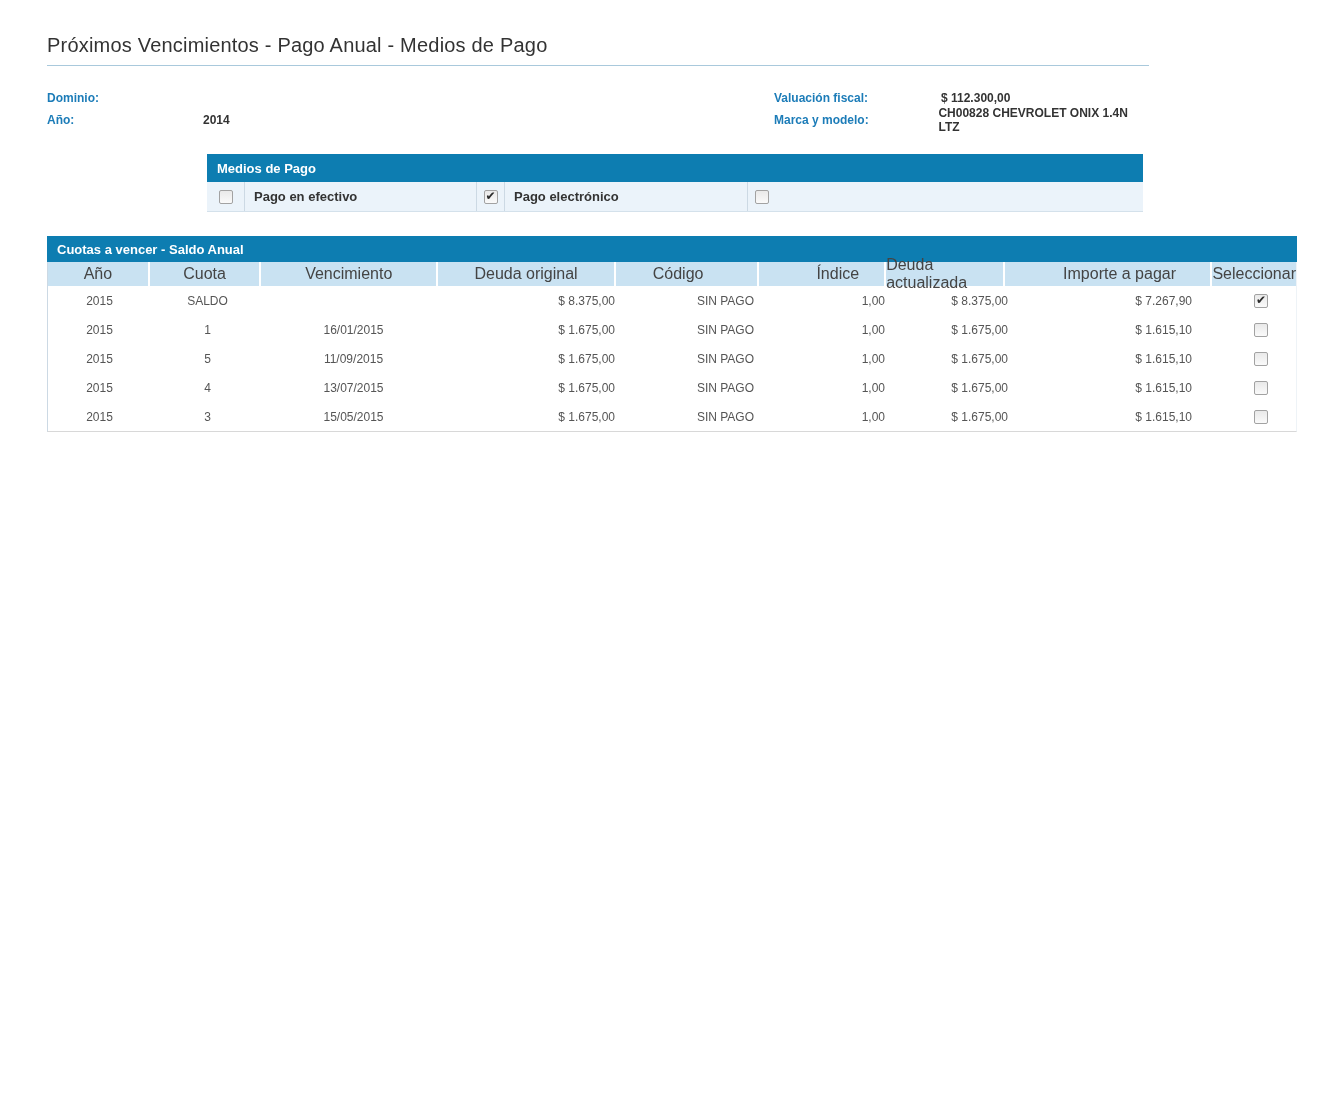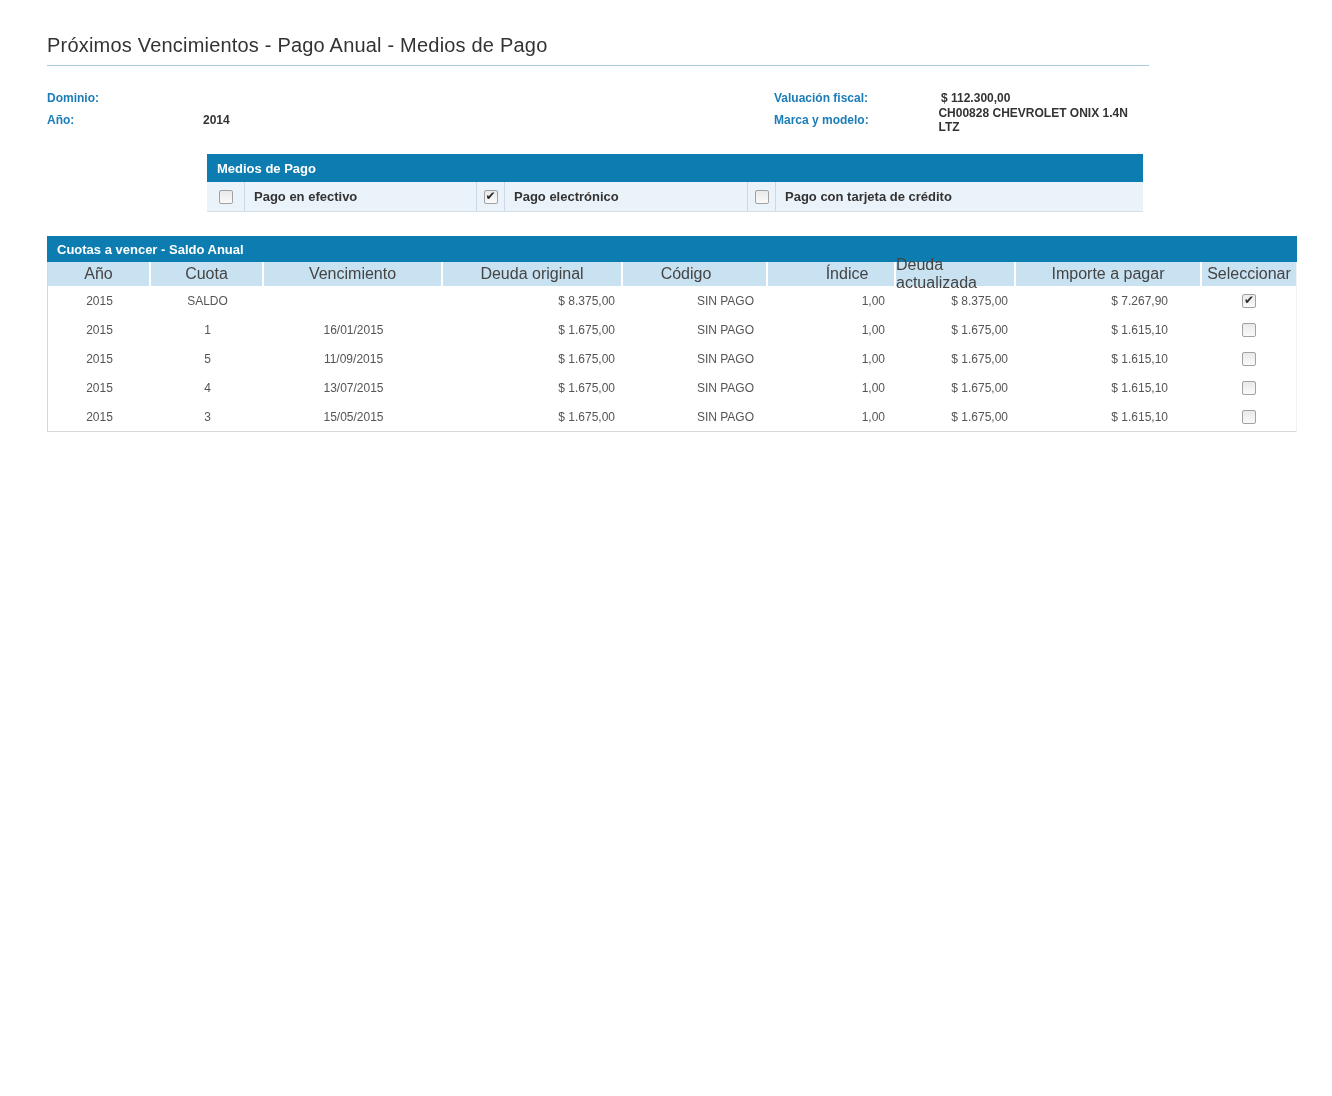--- a/index.html
+++ b/index.html
@@ -107,21 +107,21 @@
     font-size: 12px; color: #555;
     display: flex; align-items: center;
   }
   .c-anio  { width: 103px; justify-content: center; }
   .c-cuota { width: 113px; justify-content: center; }
   .c-venc  { width: 179px; justify-content: center; }
   .c-deuda { width: 180px; justify-content: flex-end; padding-right: 8px; }
   .c-cod   { width: 145px; justify-content: flex-end; padding-right: 14px; }
   .c-ind   { width: 96px;  justify-content: flex-end; padding-right: 11px; margin-left: 32px; }
   .c-deuac { width: 120px; justify-content: flex-end; padding-right: 8px; }
-  .c-imp   { width: 186px; justify-content: flex-end; padding-right: 34px; }
+  .c-imp   { width: 186px; justify-content: flex-end; padding-right: 34px; margin-left: 24px; }
   .c-sel   { width: 126px; justify-content: center; }
   .trow > .c-sel { flex: 1; }
 </style>
 </head>
 <body>
 
 <div class="page">
 
   <h1 class="page-title">Próximos Vencimientos - Pago Anual - Medios de Pago</h1>
 
@@ -155,21 +155,20 @@
         <input type="checkbox" style="">
       </div>
       <div class="opt-label w232">Pago en efectivo</div>
       <div class="cb-cell w28">
         <input type="checkbox" checked="" style="">
       </div>
       <div class="opt-label w243">Pago electrónico</div>
       <div class="cb-cell w28">
         <input type="checkbox" style="">
       </div>
-      <div class="opt-label w367">Pago con tarjeta de crédito</div>
     </div>
   </div>
 
   <div class="cuotas">
     <div class="panel-header">Cuotas a vencer - Saldo Anual</div>
     <div class="table-body">
       <div class="thead">
         <div class="c-anio">Año</div>
         <div class="c-cuota">Cuota</div>
         <div class="c-venc">Vencimiento</div>

